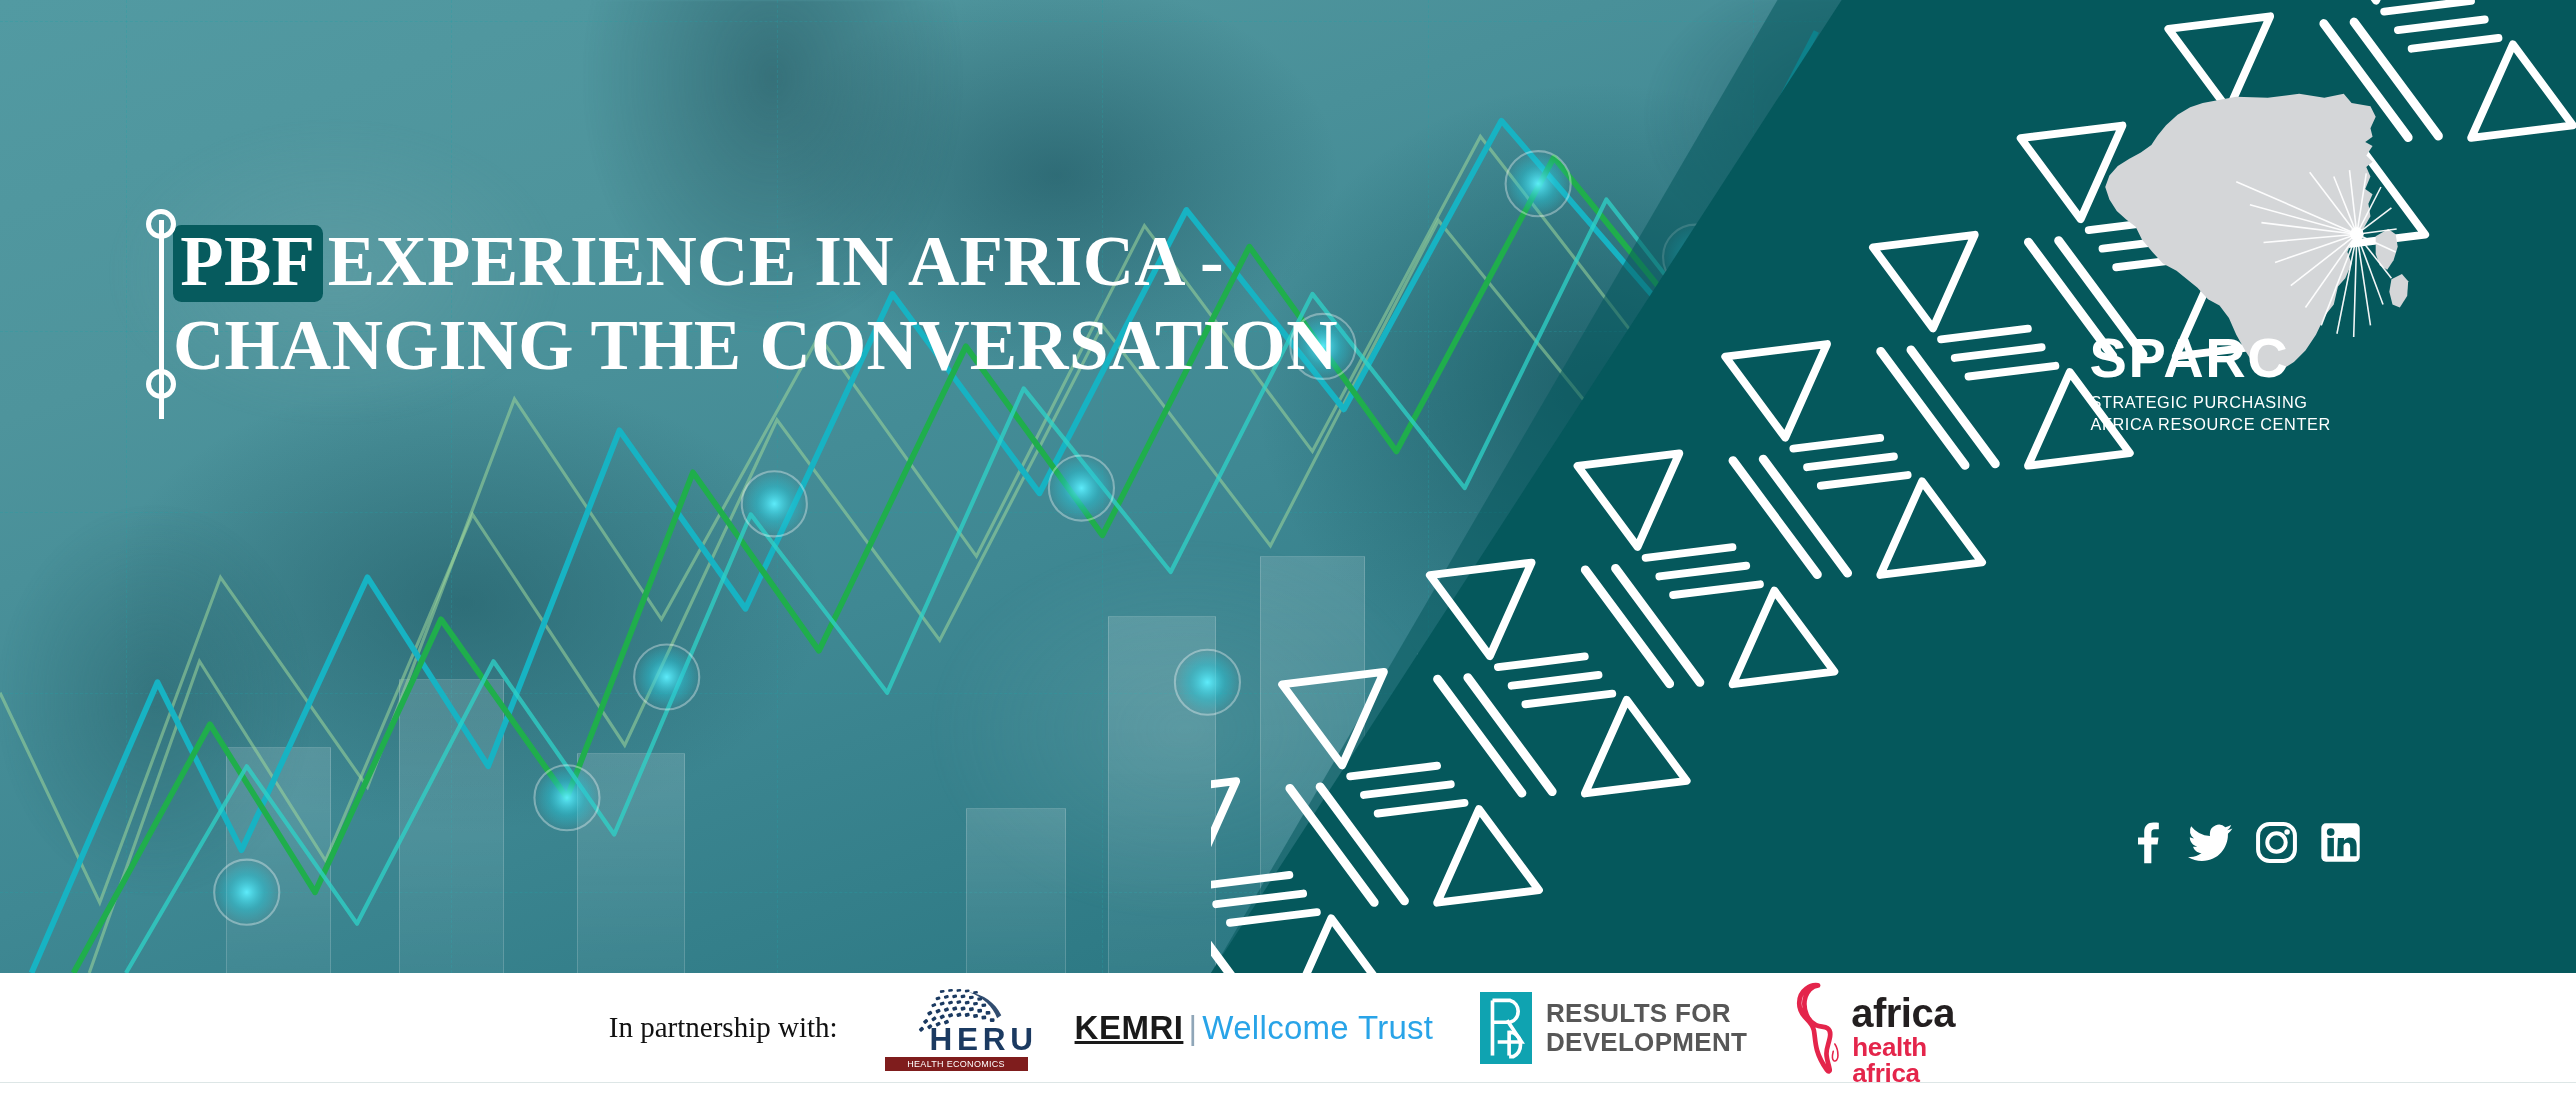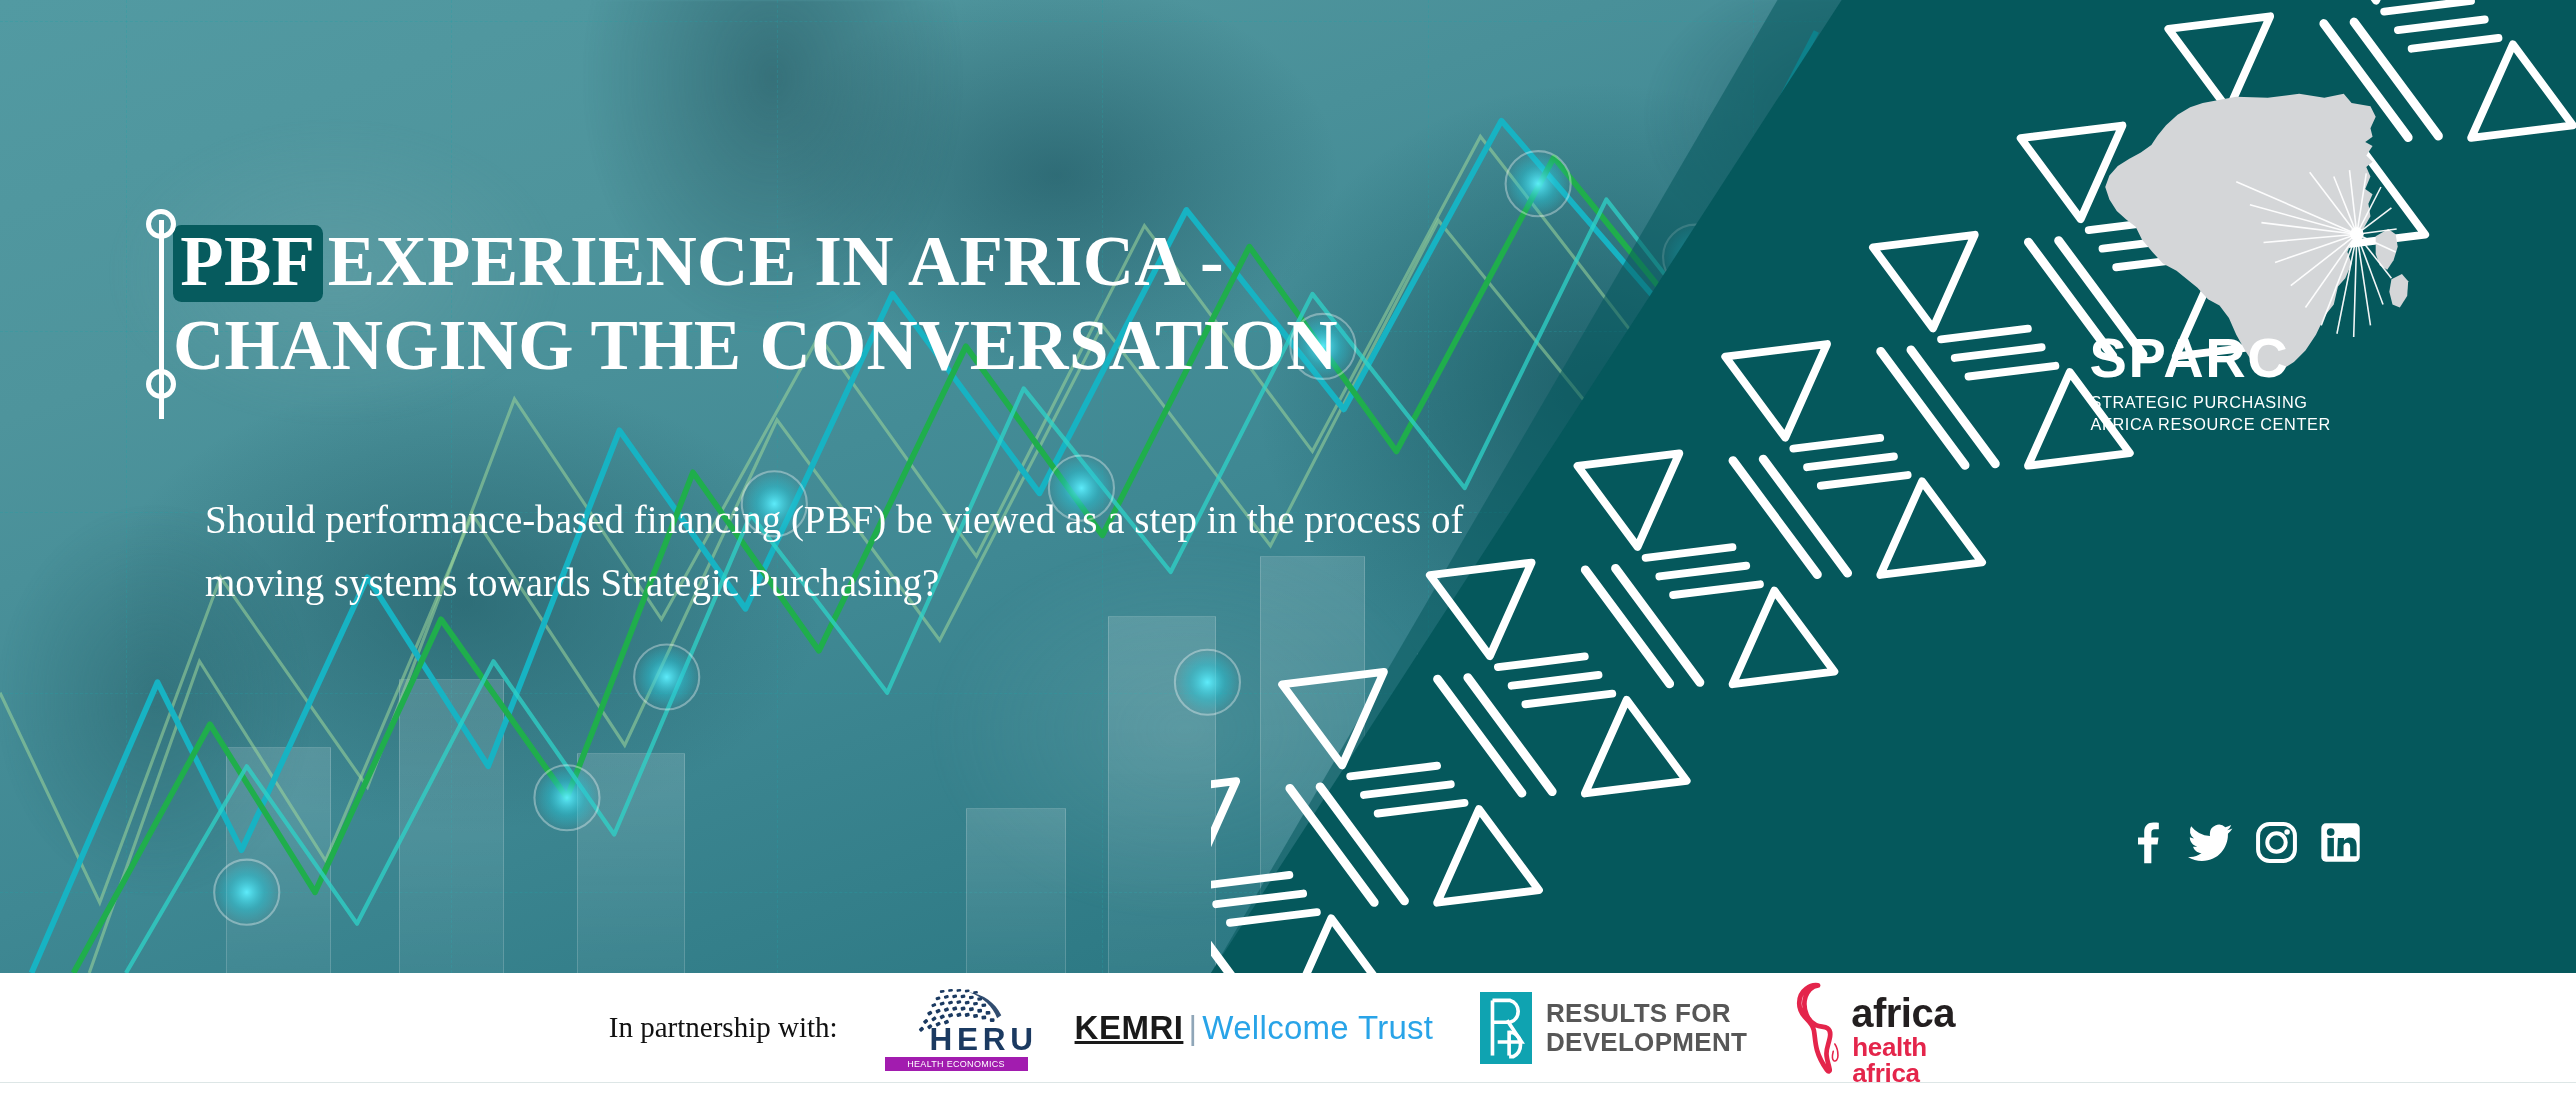--- a/index.html
+++ b/index.html
@@ -136,21 +136,21 @@
   }
 
   
   .heru{position:relative;width:143px;height:88px;}
   .heru-dome{position:absolute;left:0;top:2.1px;width:143px;height:50px;}
   .heru-word{
     position:absolute;left:45px;top:40px;
     font-size:31.5px;font-weight:700;letter-spacing:4.7px;color:#1b3a61;line-height:1;
   }
   .heru-bar{
-    position:absolute;left:0;top:73px;width:143px;height:14.7px;background:#a21caf;
+    position:absolute;left:0;top:73px;width:143px;height:14.7px;background:#7f1d1d;
     color:#fff;font-size:9px;letter-spacing:0.3px;text-align:center;line-height:14.7px;font-weight:400;
   }
 
   
   .kemri{display:flex;align-items:baseline;white-space:nowrap;}
   .kemri-a{font-size:33px;font-weight:700;color:#1a1a1a;letter-spacing:0.5px;text-decoration:underline;}
   .kemri-pipe{font-size:33px;font-weight:300;color:#8fa6b8;margin:0 5.2px;}
   .kemri-b{font-size:33px;font-weight:400;color:#29a4e8;letter-spacing:0.3px;}
 
   
@@ -302,21 +302,20 @@
       <div class="axis-line"></div>
       <div class="axis-dot top"></div>
       <div class="axis-dot bot"></div>
 
       <h1 class="headline">
         <span class="hl-tag">PBF</span><span>EXPERIENCE IN AFRICA -</span>
       </h1>
       <h1 class="headline">CHANGING THE CONVERSATION</h1>
     </div>
 
-    <p class="subhead">Should performance-based financing (PBF) be viewed as a step in the process of moving systems towards Strategic Purchasing?</p>
 
     <div class="sparc">
       <svg viewBox="0 0 660 620" width="346" height="325">
         <path fill="#d4d6d8" d="M236 46 L300 34 L360 36 L420 28 L468 36 L505 28 L520 46 L556 52 L566 72 L556 94 L560 110 L546 120 L560 128 L548 146 L560 158 L548 168 L556 186 L546 210 L560 220 L552 238 L556 262 L540 290 L524 300 L512 330 L520 352 L508 380 L494 396 L486 430 L470 450 L452 488 L432 518 L410 540 L384 556 L358 560 L336 548 L318 520 L300 488 L286 456 L268 432 L246 420 L226 398 L206 382 L186 366 L160 352 L140 330 L120 306 L108 282 L90 268 L72 252 L58 230 L50 206 L58 184 L74 166 L96 152 L118 140 L138 126 L150 108 L166 88 L188 68 L212 54 Z"></path>
         <path fill="#d4d6d8" d="M566 300 L590 286 L604 296 L608 320 L600 346 L588 364 L574 356 L566 334 Z"></path>
         <path fill="#d4d6d8" d="M596 382 L616 372 L628 386 L626 414 L612 436 L598 430 L592 406 Z"></path>
         <g stroke="#ffffff" stroke-width="3" opacity=".95">
           <line x1="530" y1="296" x2="300" y2="196"></line>
           <line x1="530" y1="296" x2="326" y2="240"></line>
           <line x1="530" y1="296" x2="348" y2="274"></line>

